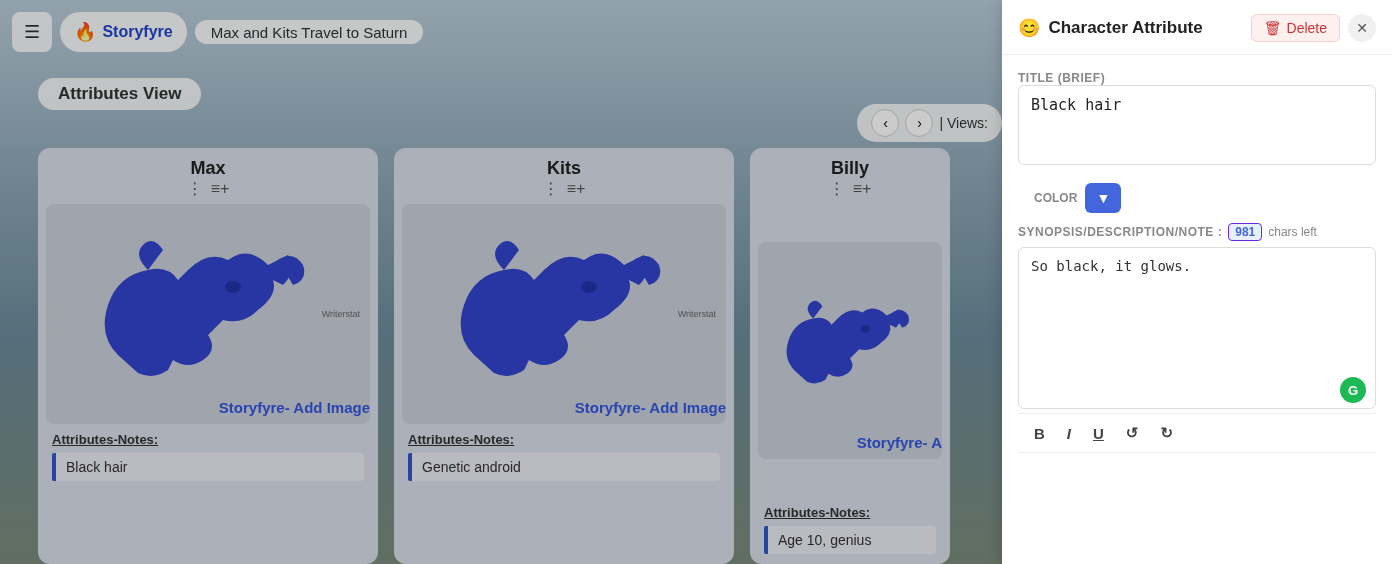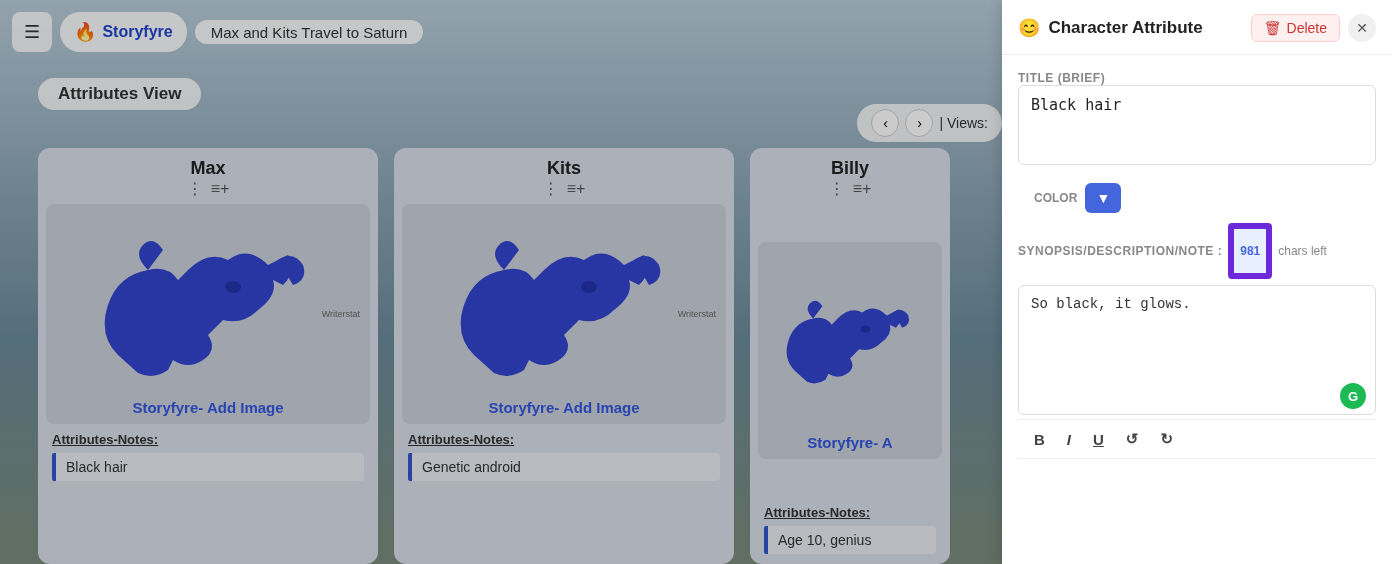--- a/index.html
+++ b/index.html
@@ -96,21 +96,21 @@
 
     
     .card-image {
       background: #c8cdd8; margin: 0 8px; border-radius: 8px;
       height: 220px; display: flex; flex-direction: column;
       align-items: center; justify-content: flex-end;
       overflow: hidden; position: relative;
     }
     .card-dragon-svg { width: 100%; height: 180px; }
     .card-add-image {
-      background: rgba(255,255,255,0.0); text-align: center;
+      background: rgba(255,255,255,0.0); text-align: right;
       padding: 4px 0 8px;
       font-size: 15px; color: #3355dd; font-weight: 600; width: 100%;
     }
     .writerstat-label {
       position: absolute; top: 50%; right: 10px;
       font-size: 9px; color: #666; transform: translateY(-50%);
     }
 
     
     .card-footer { padding: 8px 14px 10px; }
@@ -176,30 +176,29 @@
       width: 36px; height: 30px; border-radius: 6px;
       background: #4466dd; border: none; cursor: pointer;
       display: flex; align-items: center; justify-content: center;
       color: #fff; font-size: 14px;
     }
 
     .synopsis-label-row {
       display: flex; align-items: center; gap: 6px; margin-bottom: 6px;
     }
     .chars-left-badge {
-      background: #e8f0ff; border: 6px solid #6d28d9; border-radius: 4px;
-      padding: 15px 6px; font-size: 12px; color: #4466dd; font-weight: 600;
+      background: #e8f0ff; border: 1px solid #6d28d9; border-radius: 4px;
+      padding: 1px 6px; font-size: 12px; color: #4466dd; font-weight: 600;
     }
 
     .synopsis-textarea {
       width: 100%; border: 1px solid #ddd; border-radius: 6px;
       padding: 10px 12px; font-size: 14px; color: #333;
-      resize: none; height: 130px; outline: none;
+      resize: none; height: 162px; outline: none;
       position: relative;
-      font-family: Liberation Mono, monospace;
     }
 
     .synopsis-wrapper { position: relative; }
     .grammarly-badge {
       position: absolute; bottom: 10px; right: 10px;
       width: 26px; height: 26px; border-radius: 50%;
       background: #1db954; display: flex; align-items: center; justify-content: center;
       font-size: 13px; font-weight: 700; color: #fff;
     }
 

